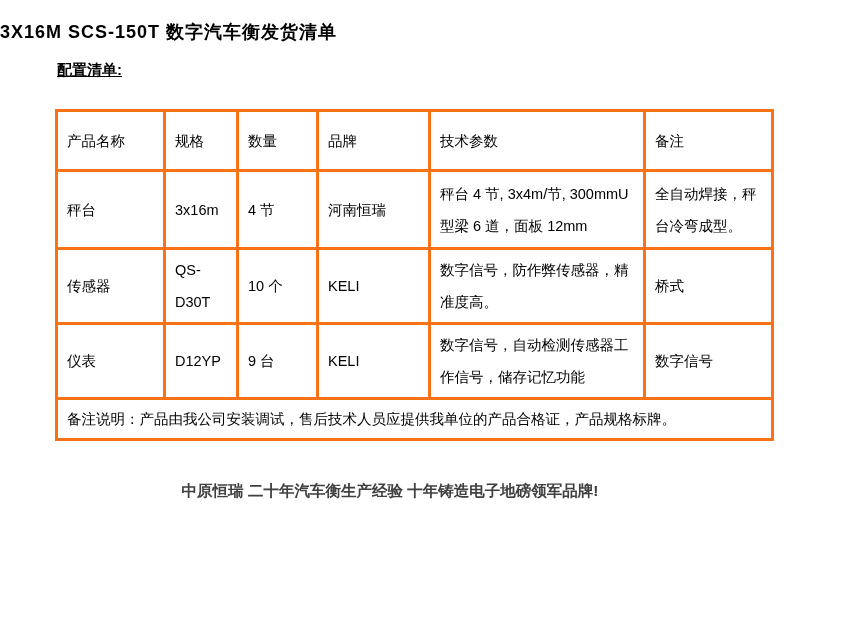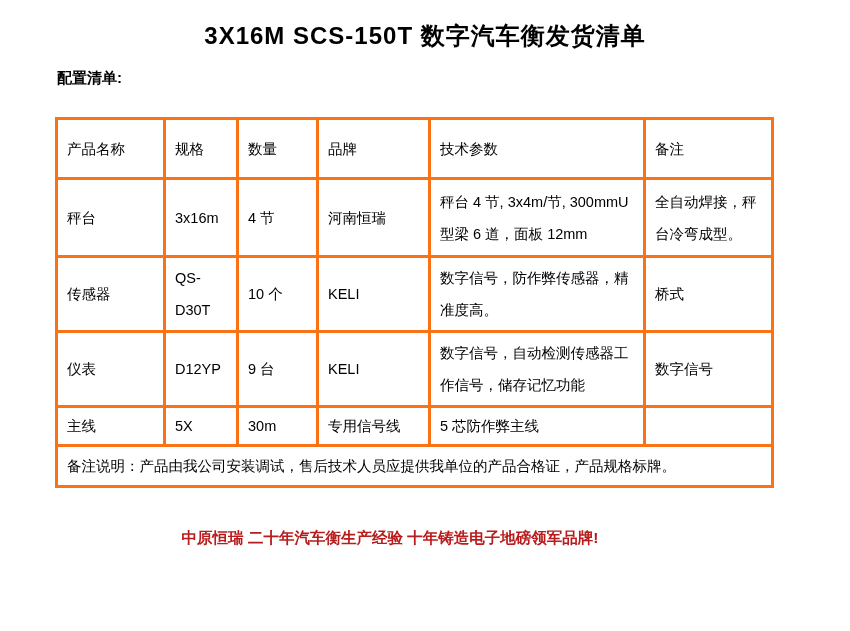--- a/index.html
+++ b/index.html
@@ -2,25 +2,25 @@
 <html><head>
 <meta charset="utf-8">
 <style>
   html,body { margin:0; padding:0; }
   body {
     width:850px; height:631px; background:#ffffff; color:#000000;
     font-family:"Liberation Sans","DejaVu Sans",sans-serif;
     overflow:hidden;
   }
   .page-title {
-    padding-top:20px; text-align:center;
-    font-size:24px; font-weight:bold; letter-spacing:1px;
+    padding-top:20px; 
+    font-size:18px; font-weight:bold; letter-spacing:1px;
   }
   .subtitle {
-    margin:17px 0 0 57px; font-size:15px; font-weight:bold;
+    margin:17px 0 0 57px; font-size:15px; font-weight:bold;text-decoration:underline;
   }
   table.config-table {
     border-collapse:collapse; table-layout:fixed;
     margin:29px 0 0 55px; width:716px;
     font-size:14.5px;
   }
   .config-table td, .config-table th {
     border:3px solid #f97316;
     vertical-align:middle; text-align:left;
     font-weight:normal;
@@ -29,21 +29,21 @@
     overflow:hidden;
   }
   tr.h60 { height:60px; }
   tr.h78 { height:78px; }
   tr.h75 { height:75px; }
   tr.h39 { height:39px; }
   tr.h38 { height:38px; }
   tr.h41 { height:41px; }
   .footer-slogan {
     margin-top:40px; width:780px; text-align:center;
-    font-size:15.5px; font-weight:bold; color:#b91c1c;
+    font-size:15.5px; font-weight:bold; color:#404040;
   }
 </style>
 </head>
 <body>
 
 <div class="page-title">3X16M SCS-150T 数字汽车衡发货清单</div>
 
 <div class="subtitle">配置清单:</div>
 
 <table class="config-table">
@@ -81,27 +81,19 @@
       <td>桥式</td>
     </tr>
     <tr class="h75">
       <td>仪表</td>
       <td>D12YP</td>
       <td>9 台</td>
       <td>KELI</td>
       <td>数字信号，自动检测传感器工作信号，储存记忆功能</td>
       <td>数字信号</td>
     </tr>
-    <tr class="h39">
-      <td>主线</td>
-      <td>5X</td>
-      <td>30m</td>
-      <td>专用信号线</td>
-      <td>5 芯防作弊主线</td>
-      <td></td>
-    </tr>
     <tr class="h41">
       <td colspan="6">备注说明：产品由我公司安装调试，售后技术人员应提供我单位的产品合格证，产品规格标牌。</td>
     </tr>
   </tbody>
 </table>
 
 <div class="footer-slogan">中原恒瑞 二十年汽车衡生产经验 十年铸造电子地磅领军品牌!</div>
 
 </body></html>

